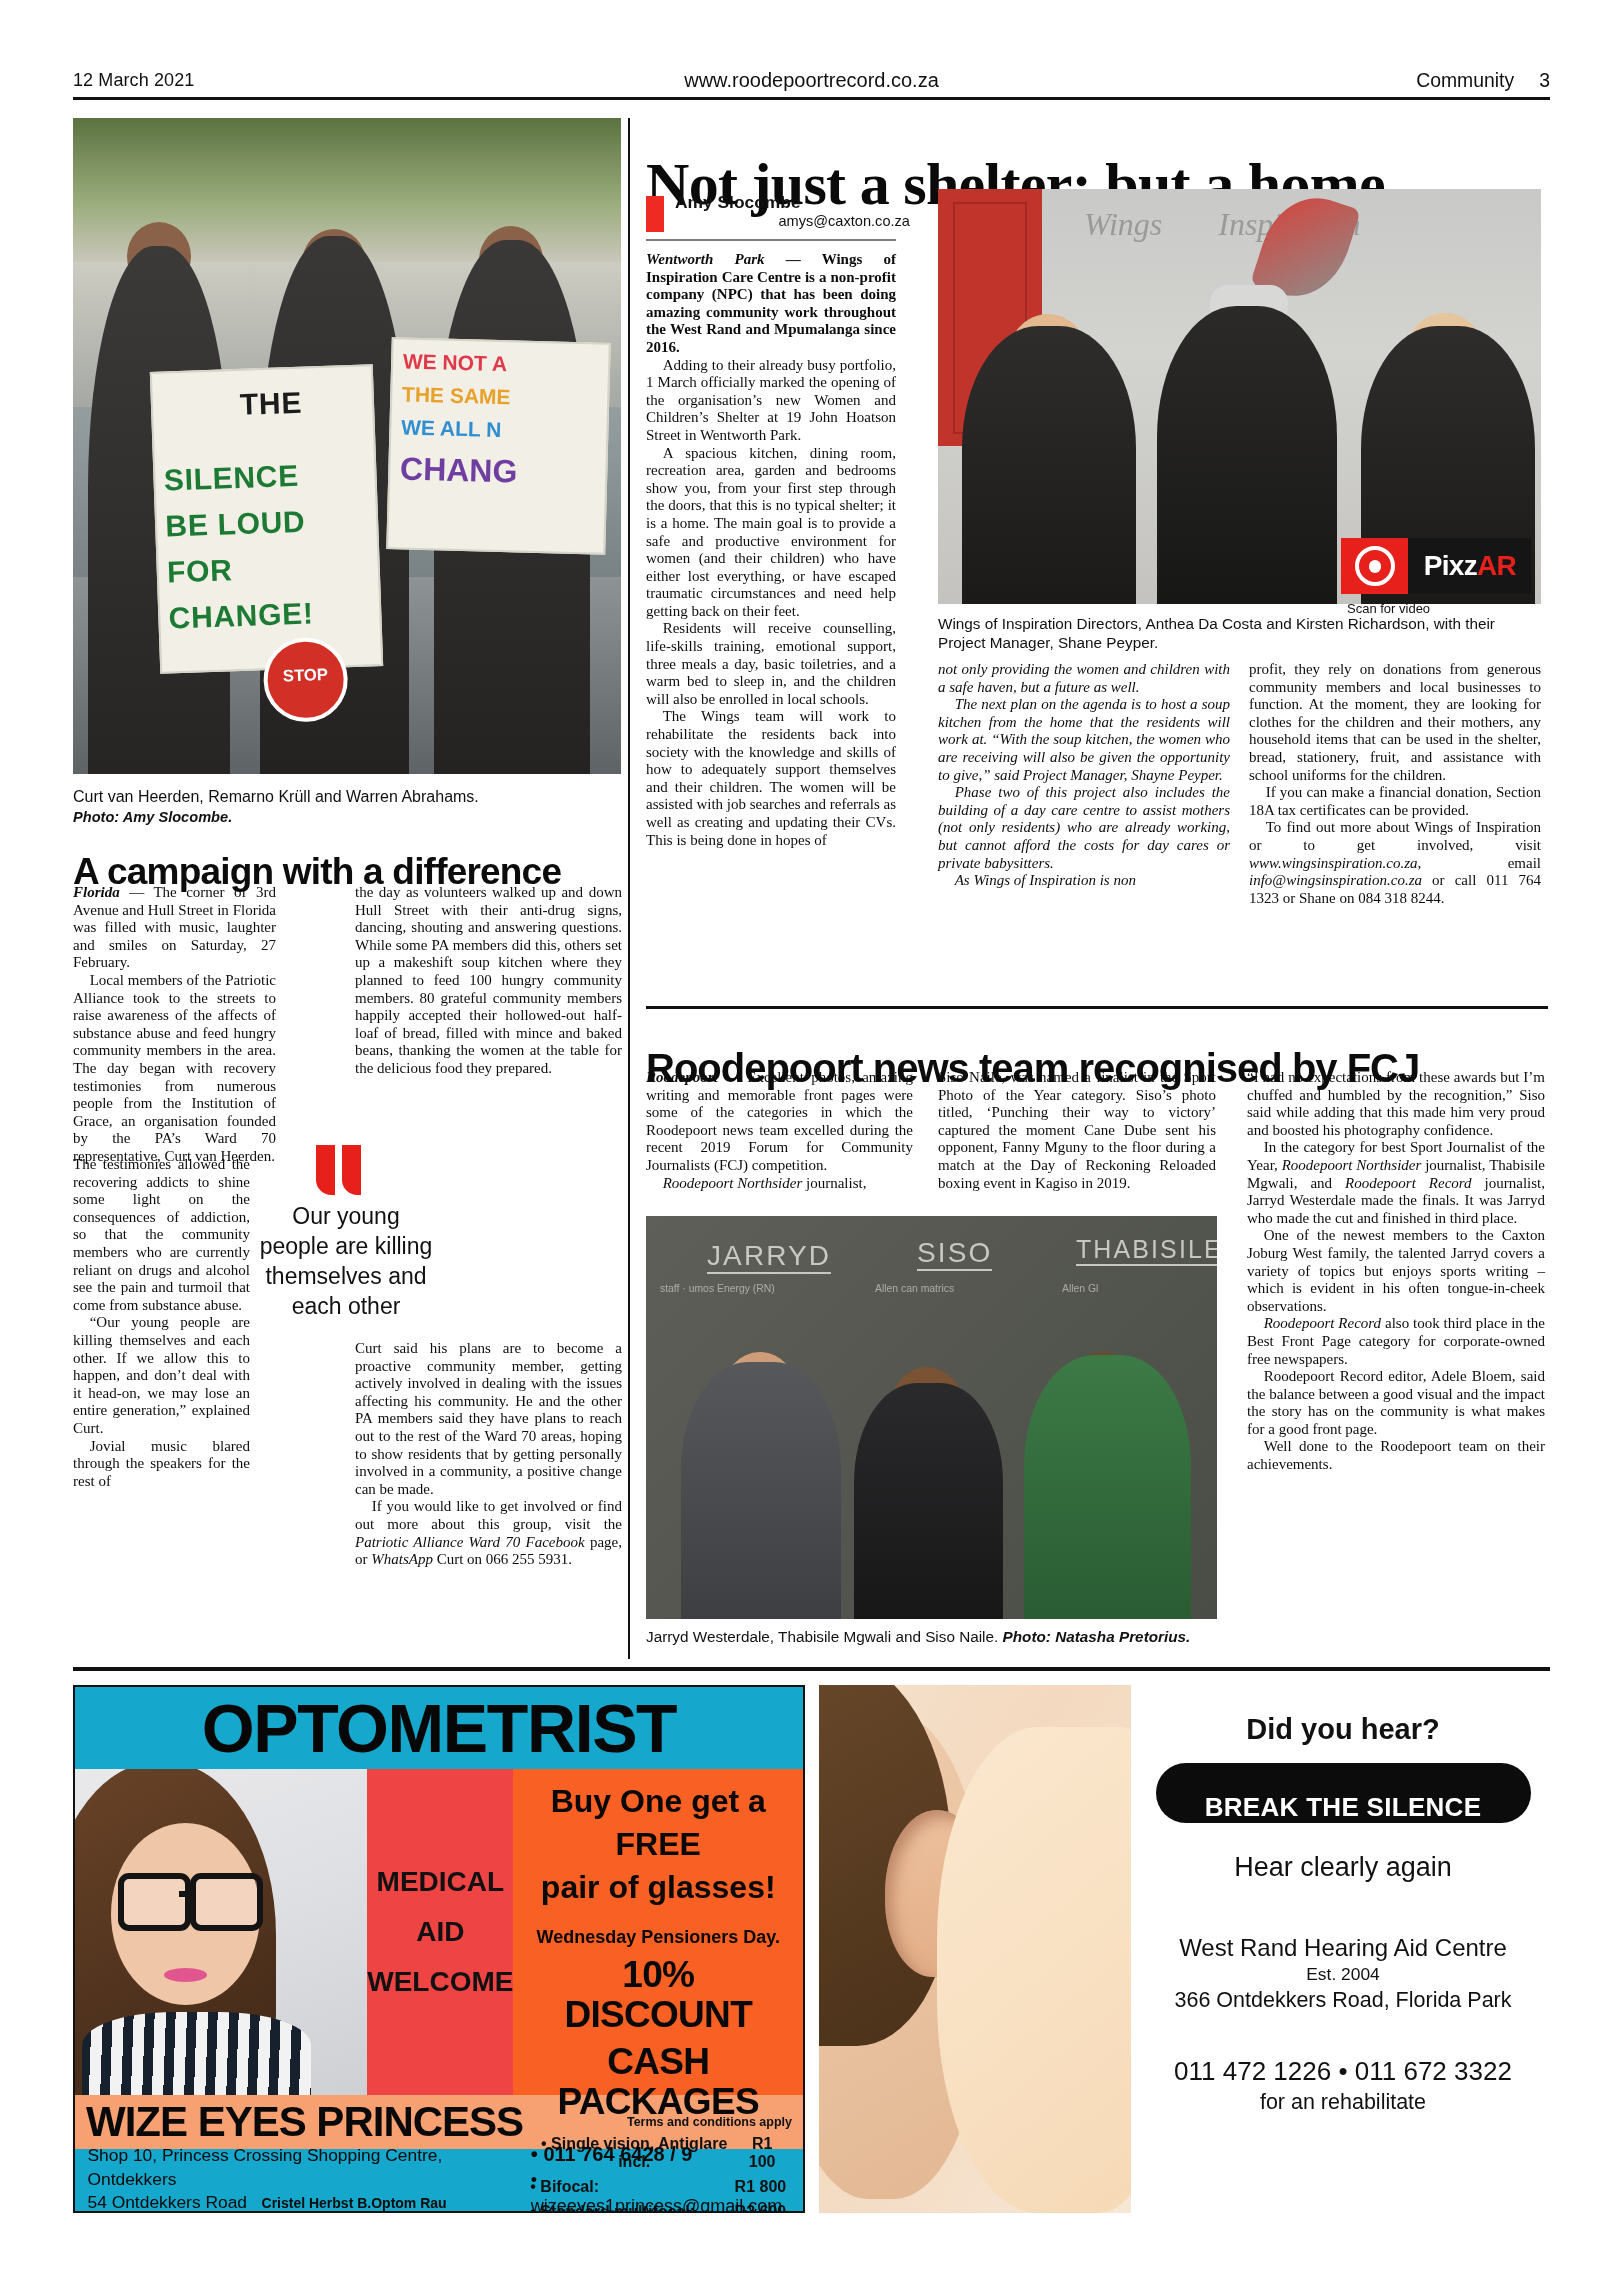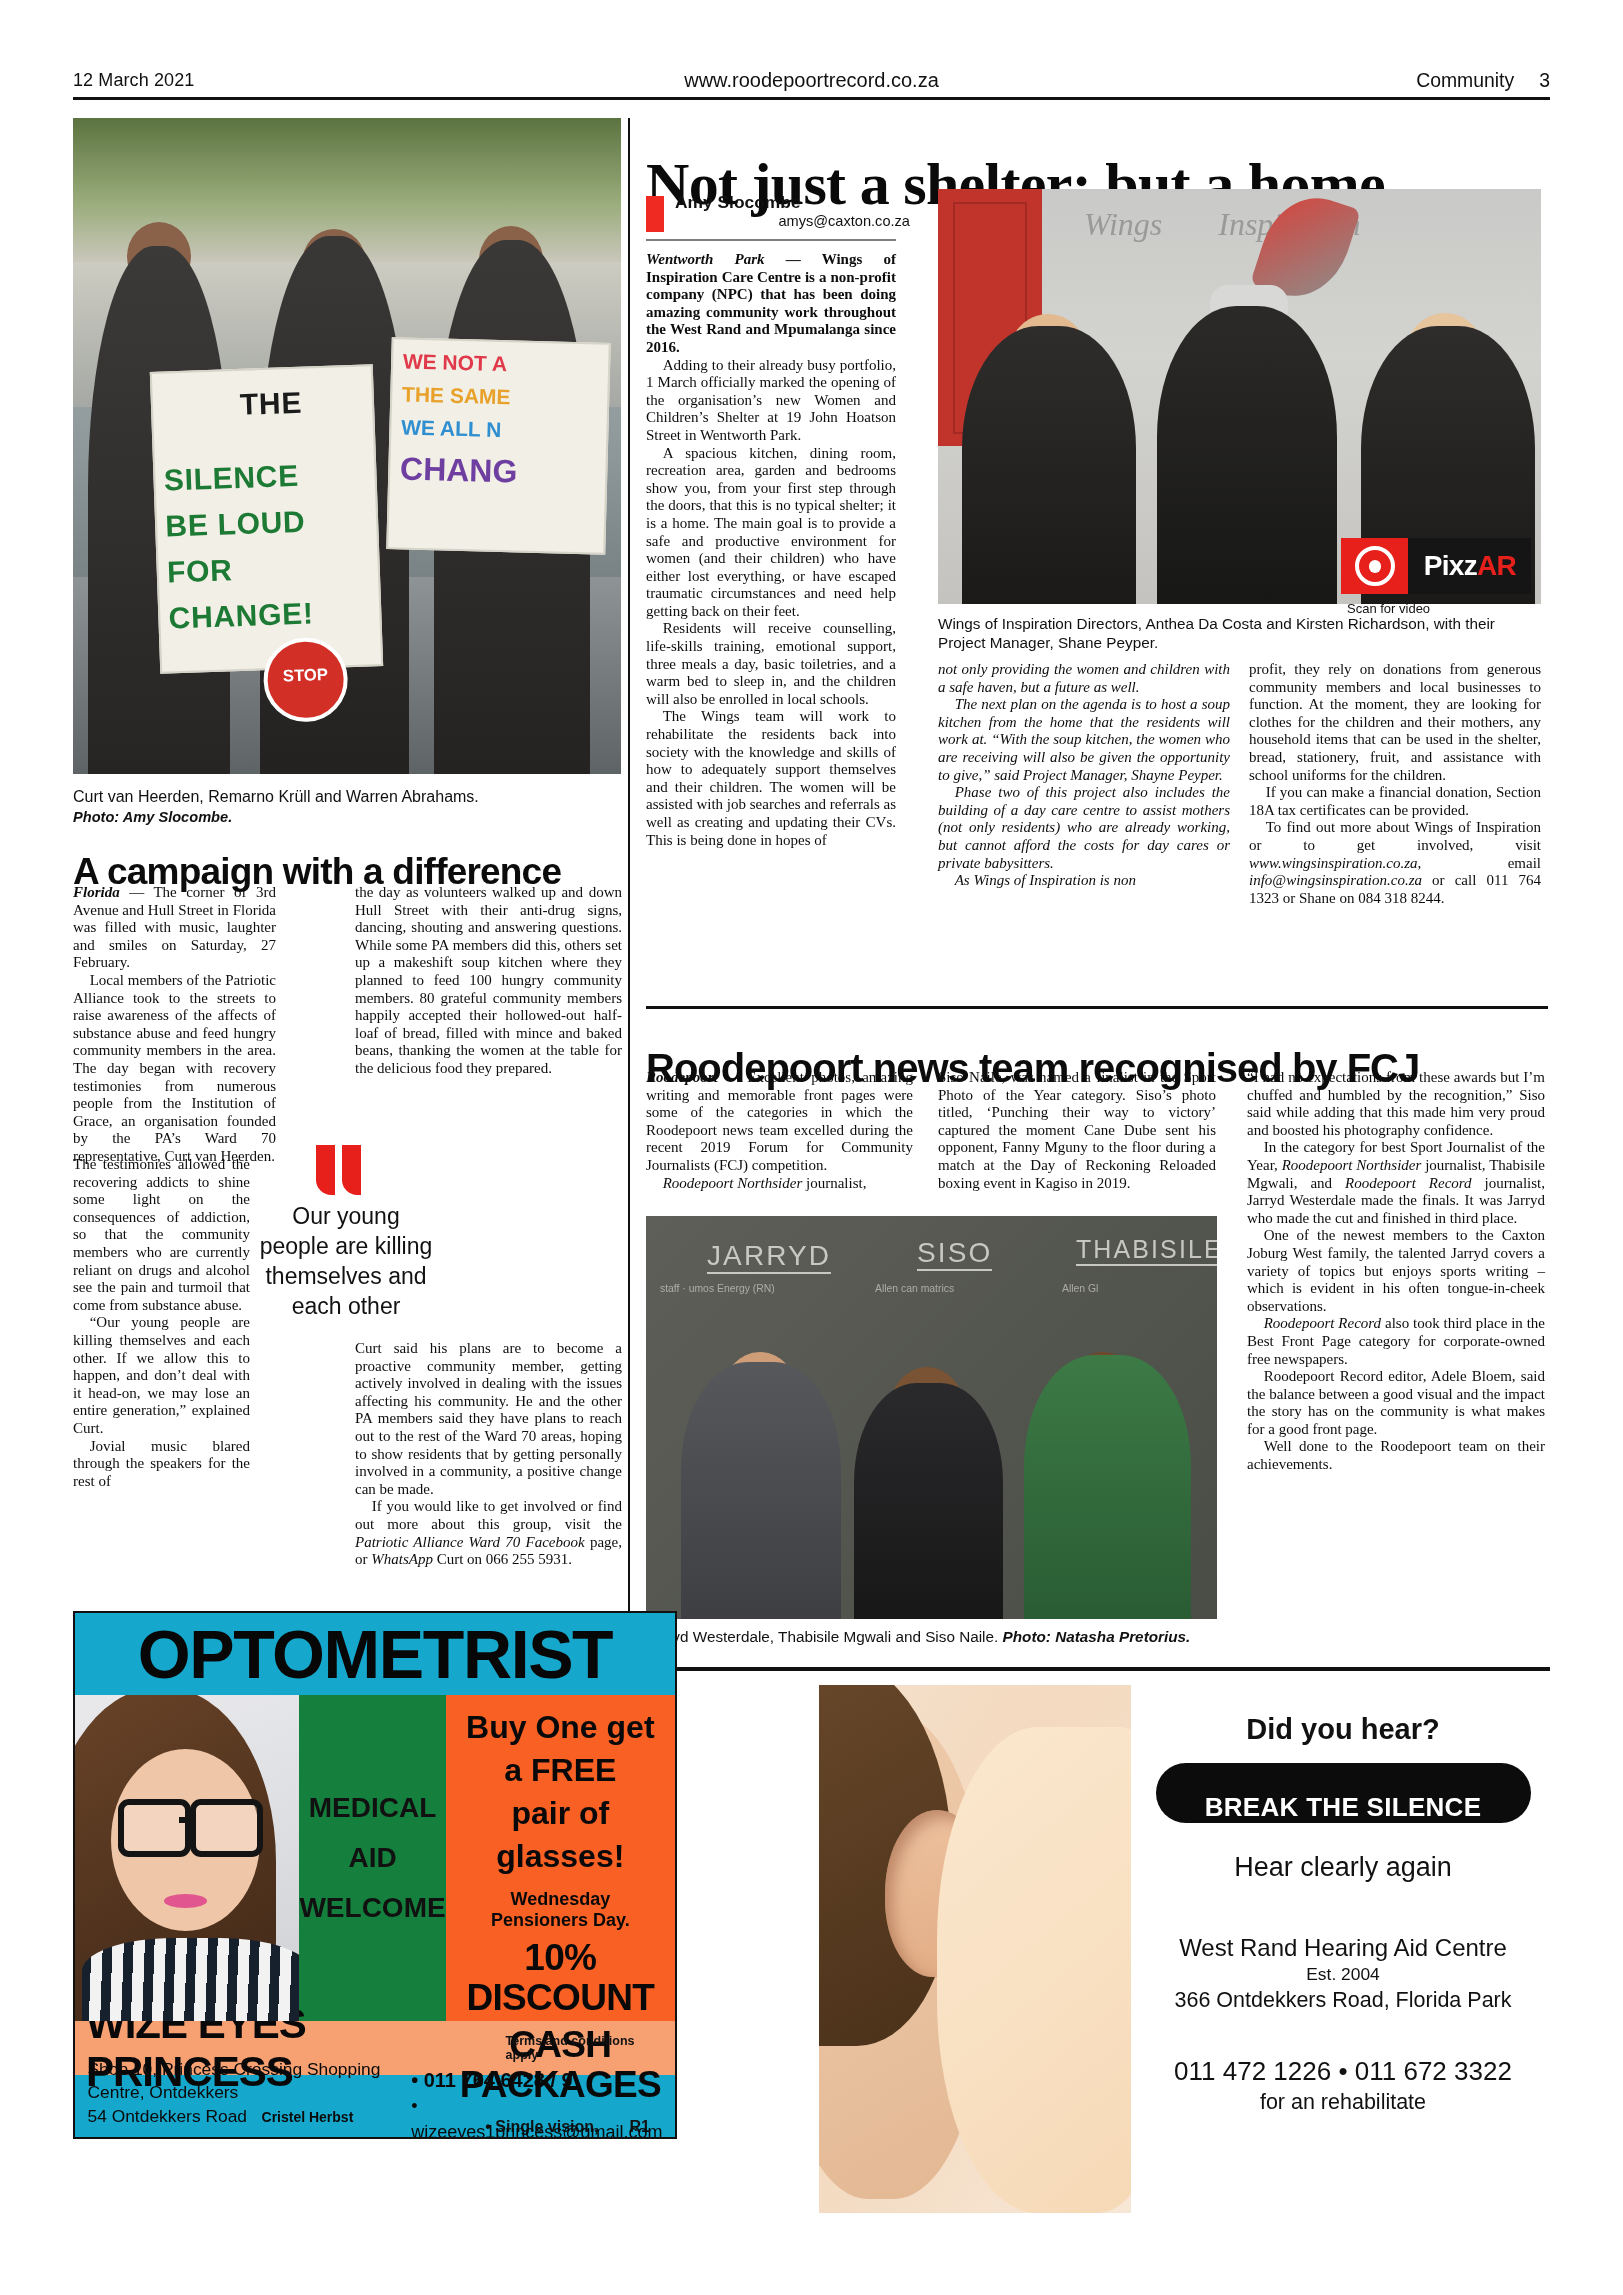--- a/index.html
+++ b/index.html
@@ -160,22 +160,22 @@
   .pf-p3{left:378px;width:167px;height:264px;background:linear-gradient(180deg,#3c7a46,#2a5c33);}
   .pf-h{position:absolute;border-radius:50%;}
   .pf-h1{left:76px;top:136px;width:76px;height:86px;background:#cf9e78;}
   .pf-h2{left:244px;top:151px;width:74px;height:83px;background:#7a5334;}
   .pf-h3{left:418px;top:136px;width:78px;height:87px;background:#6e4a2d;}
   .cap-fcj{position:absolute;left:646px;top:1627px;width:625px;
     font-family:"Liberation Sans",sans-serif;font-size:15.3px;line-height:19px;color:#111;}
   .cap-fcj b{font-style:italic;}
 
   
-  .ad-opt{position:absolute;left:73px;top:1611px;width:604px;height:528px;
-    border:2.8px solid #111;box-sizing:border-box;background:#15803d;overflow:hidden;}
+  .ad-opt{position:absolute;left:73px;top:1685px;width:732px;height:528px;
+    border:2.8px solid #111;box-sizing:border-box;background:#ef4444;overflow:hidden;}
   .opt-banner{height:82px;background:#16a7cc;display:flex;align-items:center;justify-content:center;}
   .opt-banner span{font-family:"Liberation Sans",sans-serif;font-weight:bold;font-size:68px;
     letter-spacing:-1.4px;color:#070707;}
   .opt-body{display:flex;height:326px;}
   .opt-photo{width:361px;position:relative;background:linear-gradient(160deg,#e9e9ec 0%,#dfe0e3 45%,#cfd0d4 100%);overflow:hidden;}
   .op-hair{position:absolute;left:-28px;top:-7px;width:229px;height:361px;border-radius:48% 48% 30% 30%;
     background:linear-gradient(150deg,#6a4428,#3d2616);}
   .op-face{position:absolute;left:36px;top:54px;width:149px;height:182px;border-radius:50%;background:#efc6a8;}
   .op-glass{position:absolute;left:43px;top:104px;width:139px;height:46px;}
   .op-glass i{position:absolute;top:0;width:61px;height:46px;border:6.2px solid #141414;border-radius:11px;background:rgba(255,255,255,.25);}
@@ -183,21 +183,21 @@
   .op-glass i:nth-child(2){left:72px;}
   .op-glass b{position:absolute;left:61px;top:18px;width:11px;height:6.2px;background:#141414;}
   .op-lip{position:absolute;left:89px;top:199px;width:43px;height:14px;border-radius:50%;background:#e2568f;}
   .op-stripe{position:absolute;left:7px;bottom:0;width:229px;height:83px;
     background:repeating-linear-gradient(92deg,#17202d 0 9.7px,#f2f2f2 9.7px 21px);
     border-radius:40% 40% 0 0;}
   .opt-mid{flex:1;display:flex;flex-direction:column;align-items:center;justify-content:center;gap:18px;
     font-family:"Liberation Sans",sans-serif;font-weight:bold;font-size:28px;color:#111;background:transparent;}
   .opt-right{width:351px;background:#f96024;padding:11px 14px 0;box-sizing:border-box;text-align:center;}
   .opt-right .l1{font-family:"Liberation Sans",sans-serif;font-weight:bold;font-size:32px;line-height:43px;color:#090909;}
-  .opt-right .l2{font-family:"Liberation Sans",sans-serif;font-weight:bold;font-size:18px;color:#090909;margin-top:11px;}
+  .opt-right .l2{font-family:"Liberation Sans",sans-serif;font-weight:bold;font-size:18px;color:#090909;margin-top:18px;}
   .opt-right .l3{font-family:"Liberation Sans",sans-serif;font-weight:bold;font-size:37px;line-height:40px;
     letter-spacing:-0.7px;color:#090909;margin-top:7px;}
   .opt-prices{margin-top:9.7px;font-family:"Liberation Sans",sans-serif;font-weight:bold;font-size:16px;color:#111;}
   .opt-prices .row{display:flex;justify-content:space-between;padding:3.5px 2.8px;}
   .opt-brandbar{height:54px;background:#f7a173;display:flex;align-items:center;justify-content:space-between;
     padding:0 11px;box-sizing:border-box;}
   .opt-brand{font-family:"Liberation Sans",sans-serif;font-weight:bold;font-size:42px;letter-spacing:-1px;color:#090909;}
   .opt-tc{font-family:"Liberation Sans",sans-serif;font-weight:bold;font-size:12.5px;color:#111;}
   .opt-foot{height:62px;background:#16a7cc;display:flex;align-items:center;justify-content:space-between;
     padding:0 12.5px;box-sizing:border-box;font-family:"Liberation Sans",sans-serif;color:#0a0a0a;}

